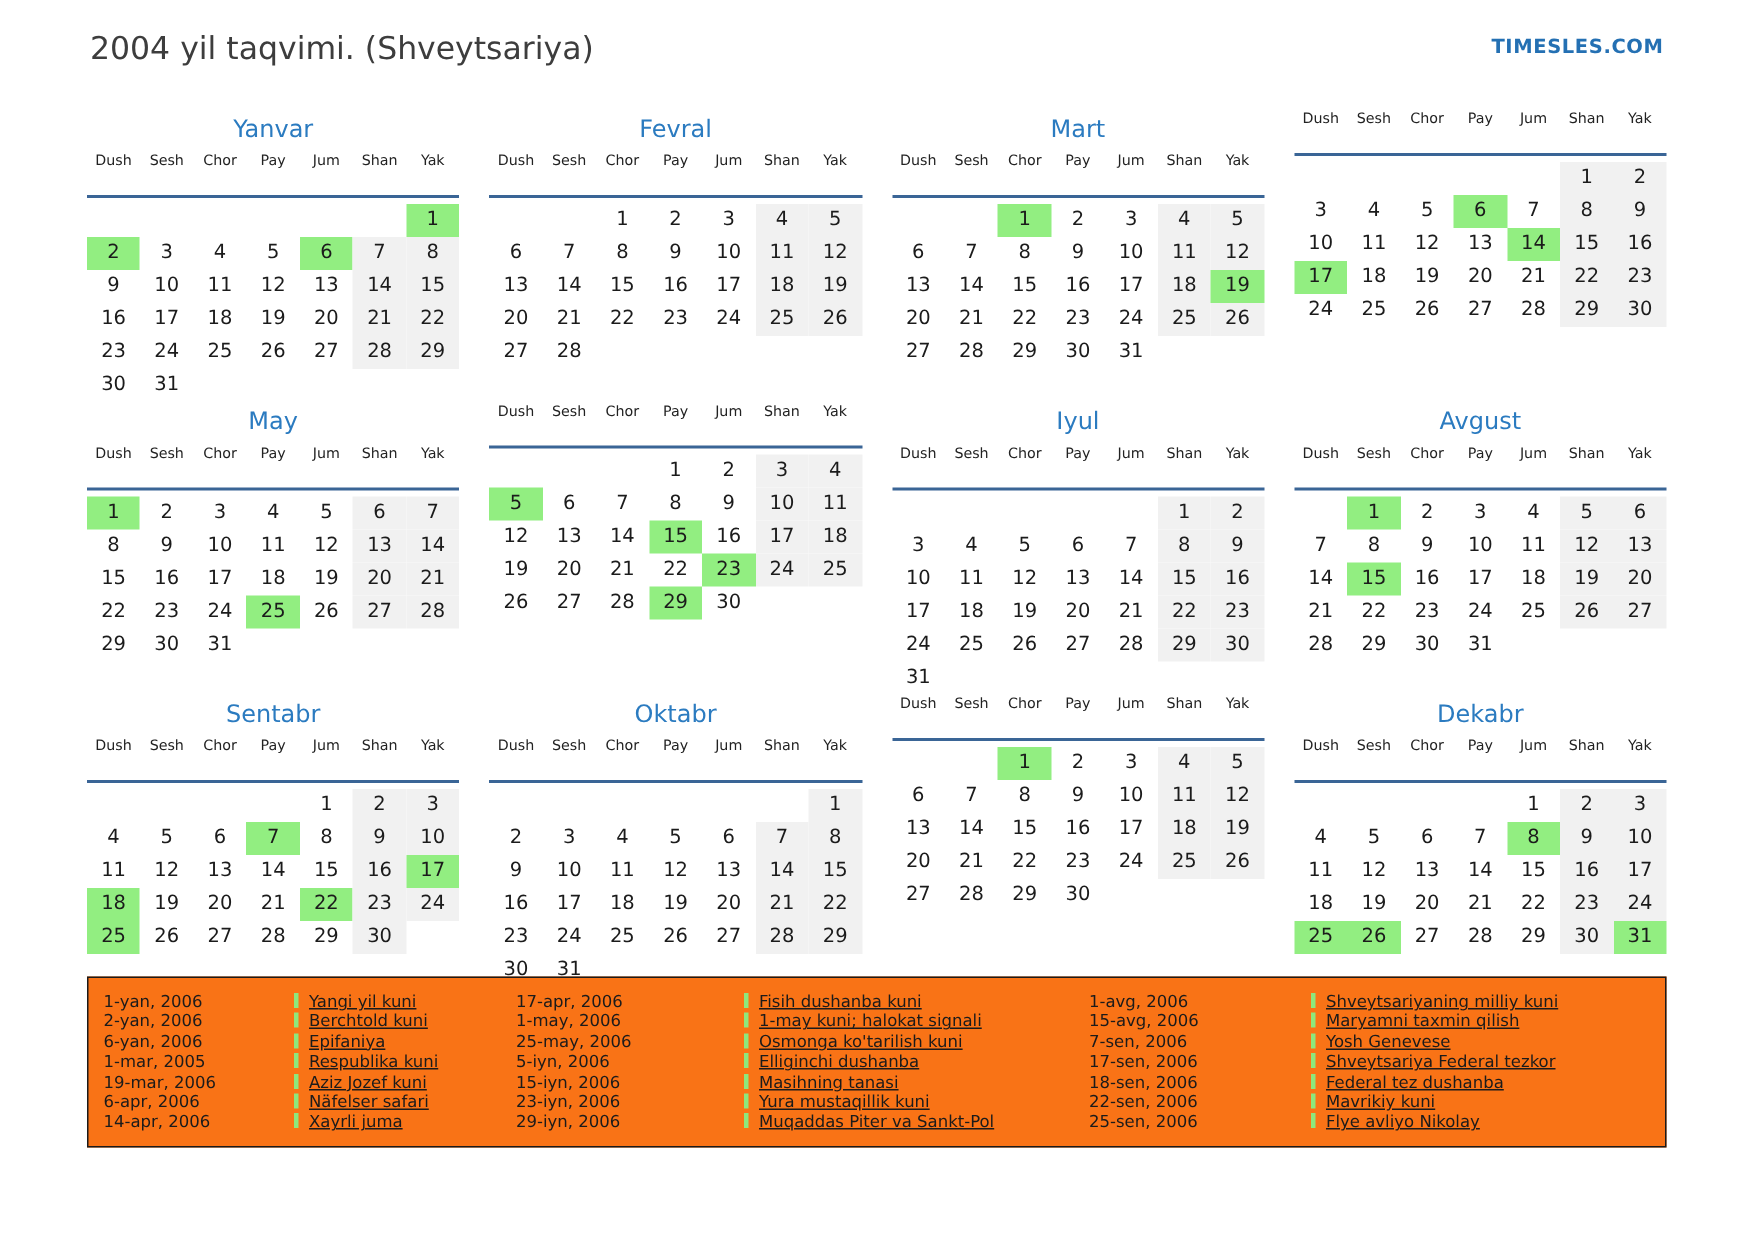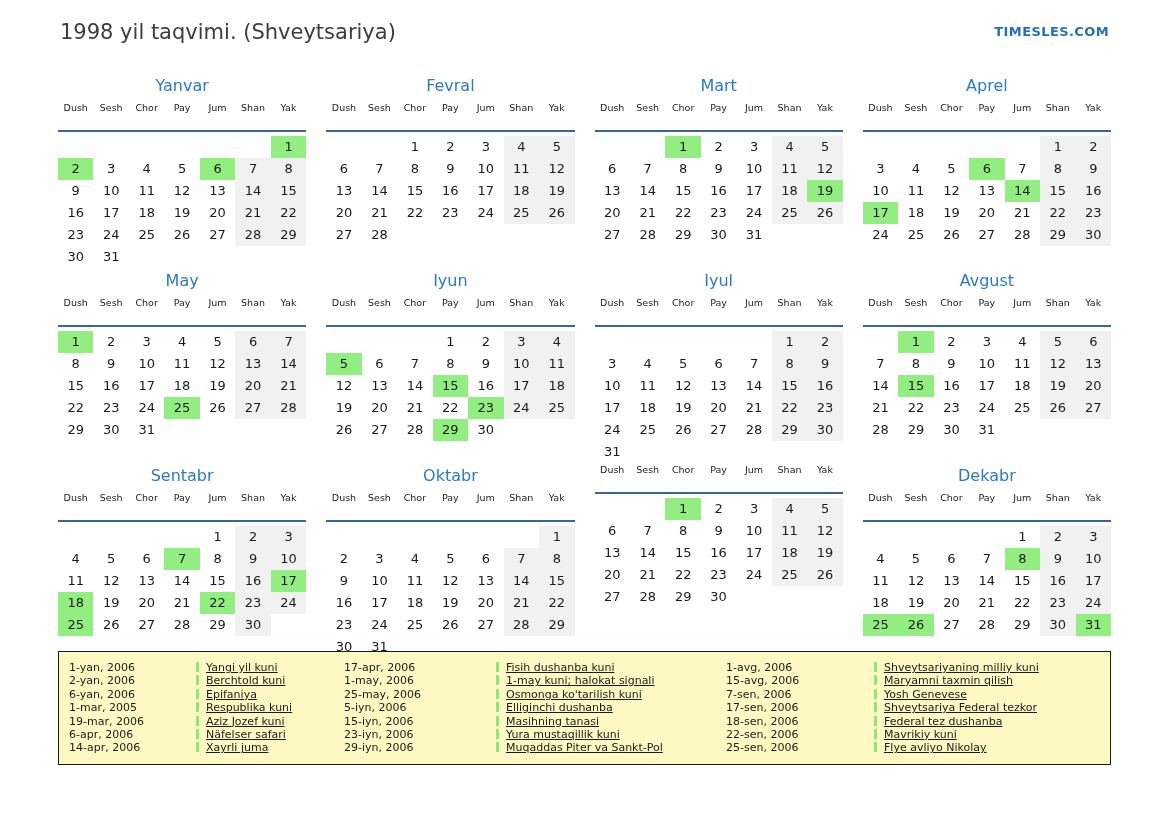--- a/index.html
+++ b/index.html
@@ -10,31 +10,31 @@
   #months{display:grid;grid-template-columns:repeat(4,1fr);column-gap:20px;grid-auto-rows:195px;margin:28px 58px 0 58px;}
   .month{}
   .month-title{text-align:center;font-size:16px;color:#2b7bc0;height:24px;line-height:24px;margin-bottom:4px;}
   .wk-head{display:grid;grid-template-columns:repeat(7,1fr);border-bottom:2px solid #3a6596;padding-bottom:17px;}
   .wk-head span{text-align:center;font-size:9.5px;color:#222;}
   .drow{display:grid;grid-template-columns:repeat(7,1fr);margin-top:0;}
   .days{margin-top:4px;}
   .cell{height:22px;line-height:22px;text-align:center;font-size:13px;color:#1b1b1b;}
   .cell.wknd{background:#f1f1f1;}
   .cell.hol{background:#92ee81;}
-  #legend{margin:-8px 58px 0 58px;border:1px solid #1a1a1a;display:grid;grid-template-columns:127px 148px 152px 230px 148px 1fr;padding:9px 16px 9px 10px;font-size:11px;line-height:13.4px;color:#1b1b1b;background:#fef9c3;}
+  #legend{margin:-8px 58px 0 58px;border:1px solid #1a1a1a;display:grid;grid-template-columns:127px 148px 152px 230px 148px 1fr;padding:9px 16px 9px 10px;font-size:11px;line-height:13.4px;color:#1b1b1b;background:#f97316;}
   .lg-date{white-space:nowrap;}
   .lg-label{white-space:nowrap;overflow:hidden;text-decoration:underline;}
   .lbar{display:inline-block;width:3px;height:10px;background:#8de87c;margin-right:7px;vertical-align:-1px;}
 </style>
 </head>
 <body>
 
 <div class="page">
   <div class="header">
-    <div class="page-title">1998 yil taqvimi. (Shveytsariya)</div>
+    <div class="page-title">2004 yil taqvimi. (Shveytsariya)</div>
     <a class="site-link">TIMESLES.COM</a>
   </div>
 
   <div id="months">
       <div class="month">
         <div class="month-title">Yanvar</div>
         <div class="wk-head">
           <span>Dush</span>
           <span>Sesh</span>
           <span>Chor</span>
@@ -212,21 +212,20 @@
             <div class="cell">28</div>
             <div class="cell">29</div>
             <div class="cell">30</div>
             <div class="cell">31</div>
             <div class="cell"></div>
             <div class="cell"></div>
           </div>
         </div>
       </div>
       <div class="month">
-        <div class="month-title">Aprel</div>
         <div class="wk-head">
           <span>Dush</span>
           <span>Sesh</span>
           <span>Chor</span>
           <span>Pay</span>
           <span>Jum</span>
           <span>Shan</span>
           <span>Yak</span>
         </div>
         <div class="days">
@@ -330,21 +329,20 @@
             <div class="cell">30</div>
             <div class="cell">31</div>
             <div class="cell"></div>
             <div class="cell"></div>
             <div class="cell"></div>
             <div class="cell"></div>
           </div>
         </div>
       </div>
       <div class="month">
-        <div class="month-title">Iyun</div>
         <div class="wk-head">
           <span>Dush</span>
           <span>Sesh</span>
           <span>Chor</span>
           <span>Pay</span>
           <span>Jum</span>
           <span>Shan</span>
           <span>Yak</span>
         </div>
         <div class="days">

